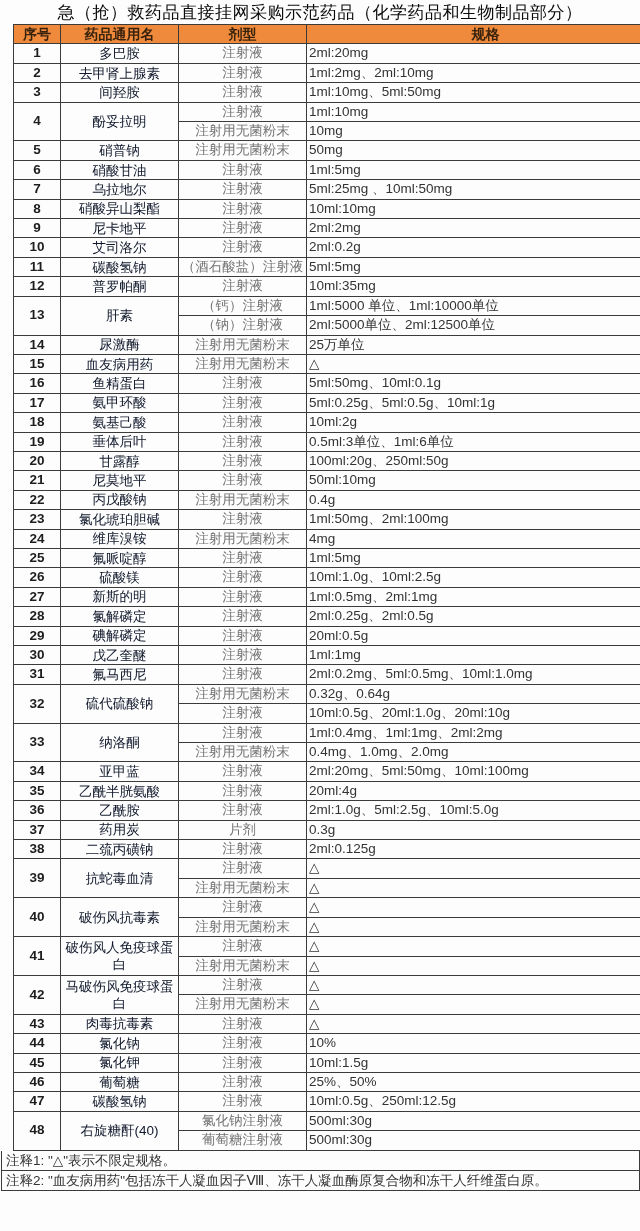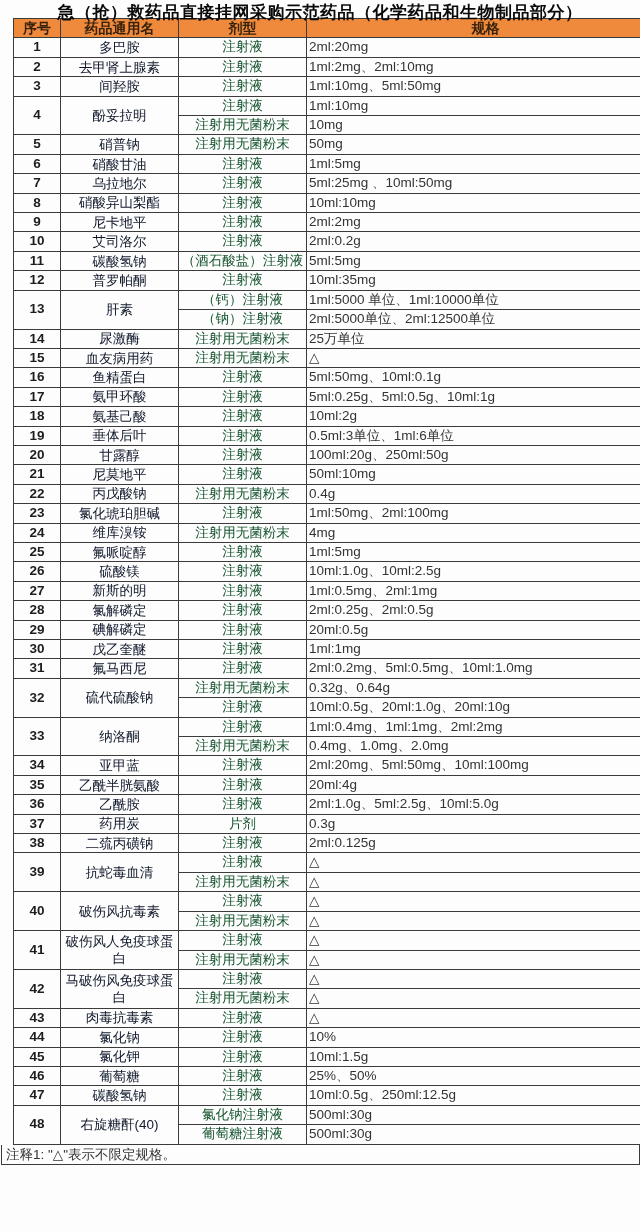--- a/index.html
+++ b/index.html
@@ -11,25 +11,25 @@
     color: #2a2a2a;
   }
   .page {
     width: 640px;
     height: 1231px;
     overflow: hidden;
     background: #fdfdfd;
   }
   .title {
     font-size: 17px;
-    font-weight: bold;
+    font-weight: normal;
     color: #0a0a0a;
     text-align: center;
     line-height: 26px;
-    height: 18px;
+    height: 24px;
     letter-spacing: 0.5px;
     white-space: nowrap;
   }
   table.drug-table {
     border-collapse: collapse;
     table-layout: fixed;
     width: 637px;
     margin-left: 13px;
   }
   .drug-table col.col-no   { width: 47px; }
@@ -62,21 +62,21 @@
   }
   td.c-name {
     text-align: center;
     white-space: normal;
     line-height: 17px;
     color: #0f172a;
   }
   td.c-form {
     text-align: center;
     white-space: nowrap;
-    color: #14532d;
+    color: #737373;
   }
   td.c-spec {
     text-align: left;
     white-space: nowrap;
     color: #333;
   }
   .notes {
     width: 637px;
     margin-left: 1px;
     border-left: 1px solid #3b3b3b;
@@ -438,15 +438,16 @@
         </tr>
         <tr>
           <td class="c-form">葡萄糖注射液</td>
           <td class="c-spec">500ml:30g</td>
         </tr>
       </tbody>
   </table>
 
   <div class="notes">
       <div class="note-line">注释1: "△"表示不限定规格。</div>
+      <div class="note-line">注释2: "血友病用药"包括冻干人凝血因子Ⅷ、冻干人凝血酶原复合物和冻干人纤维蛋白原。</div>
     </div>
 
 </div>
 
 </body></html>

